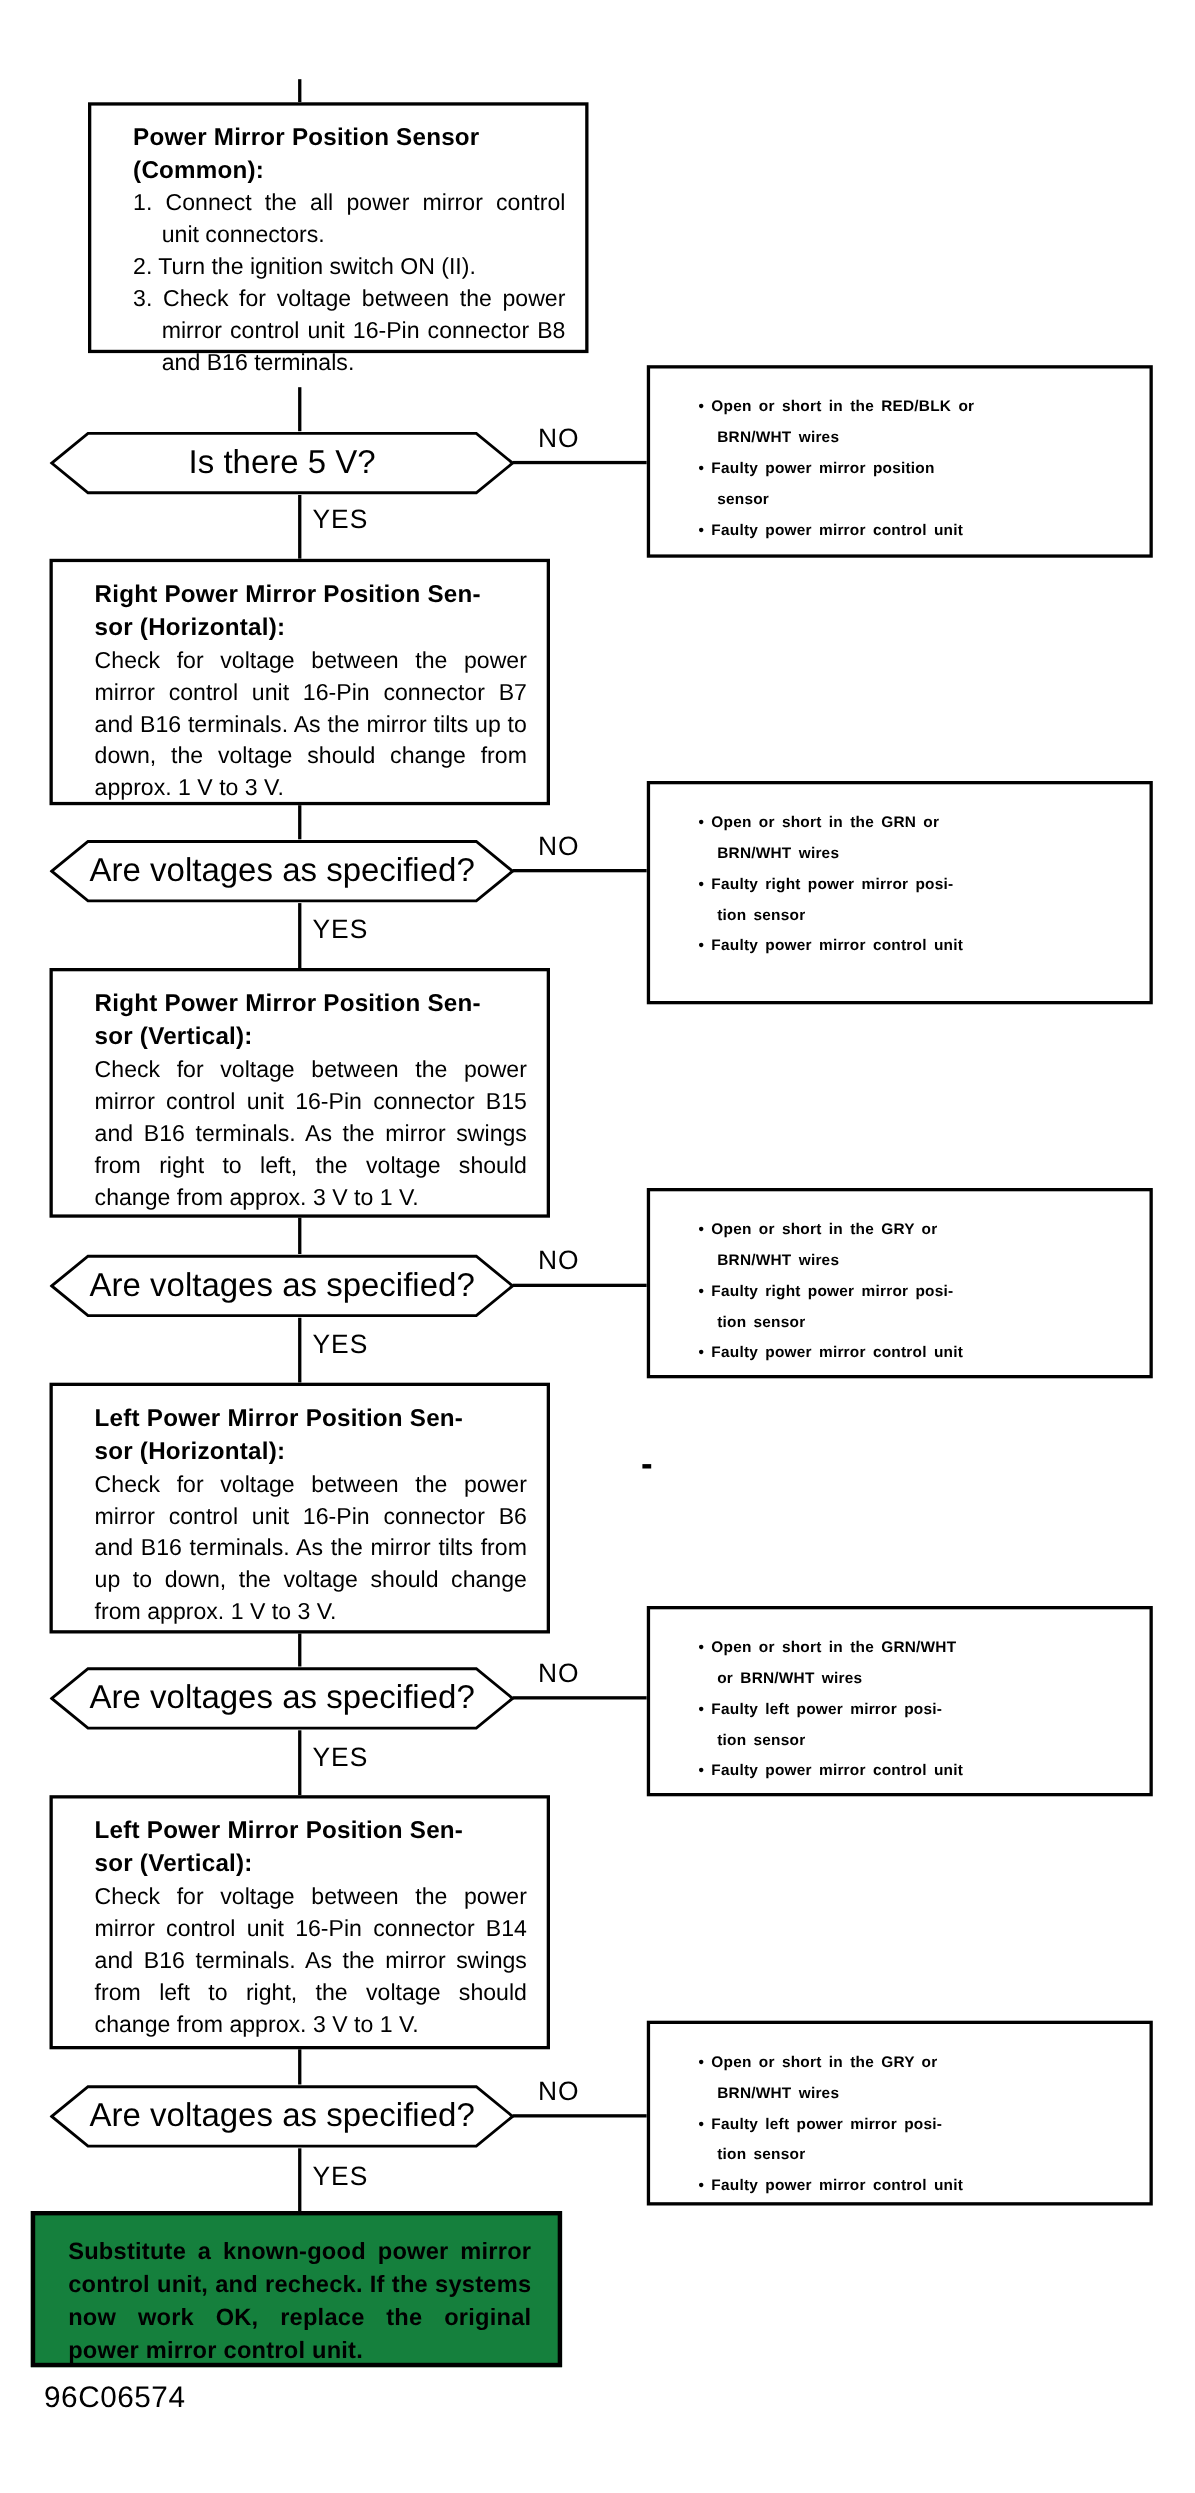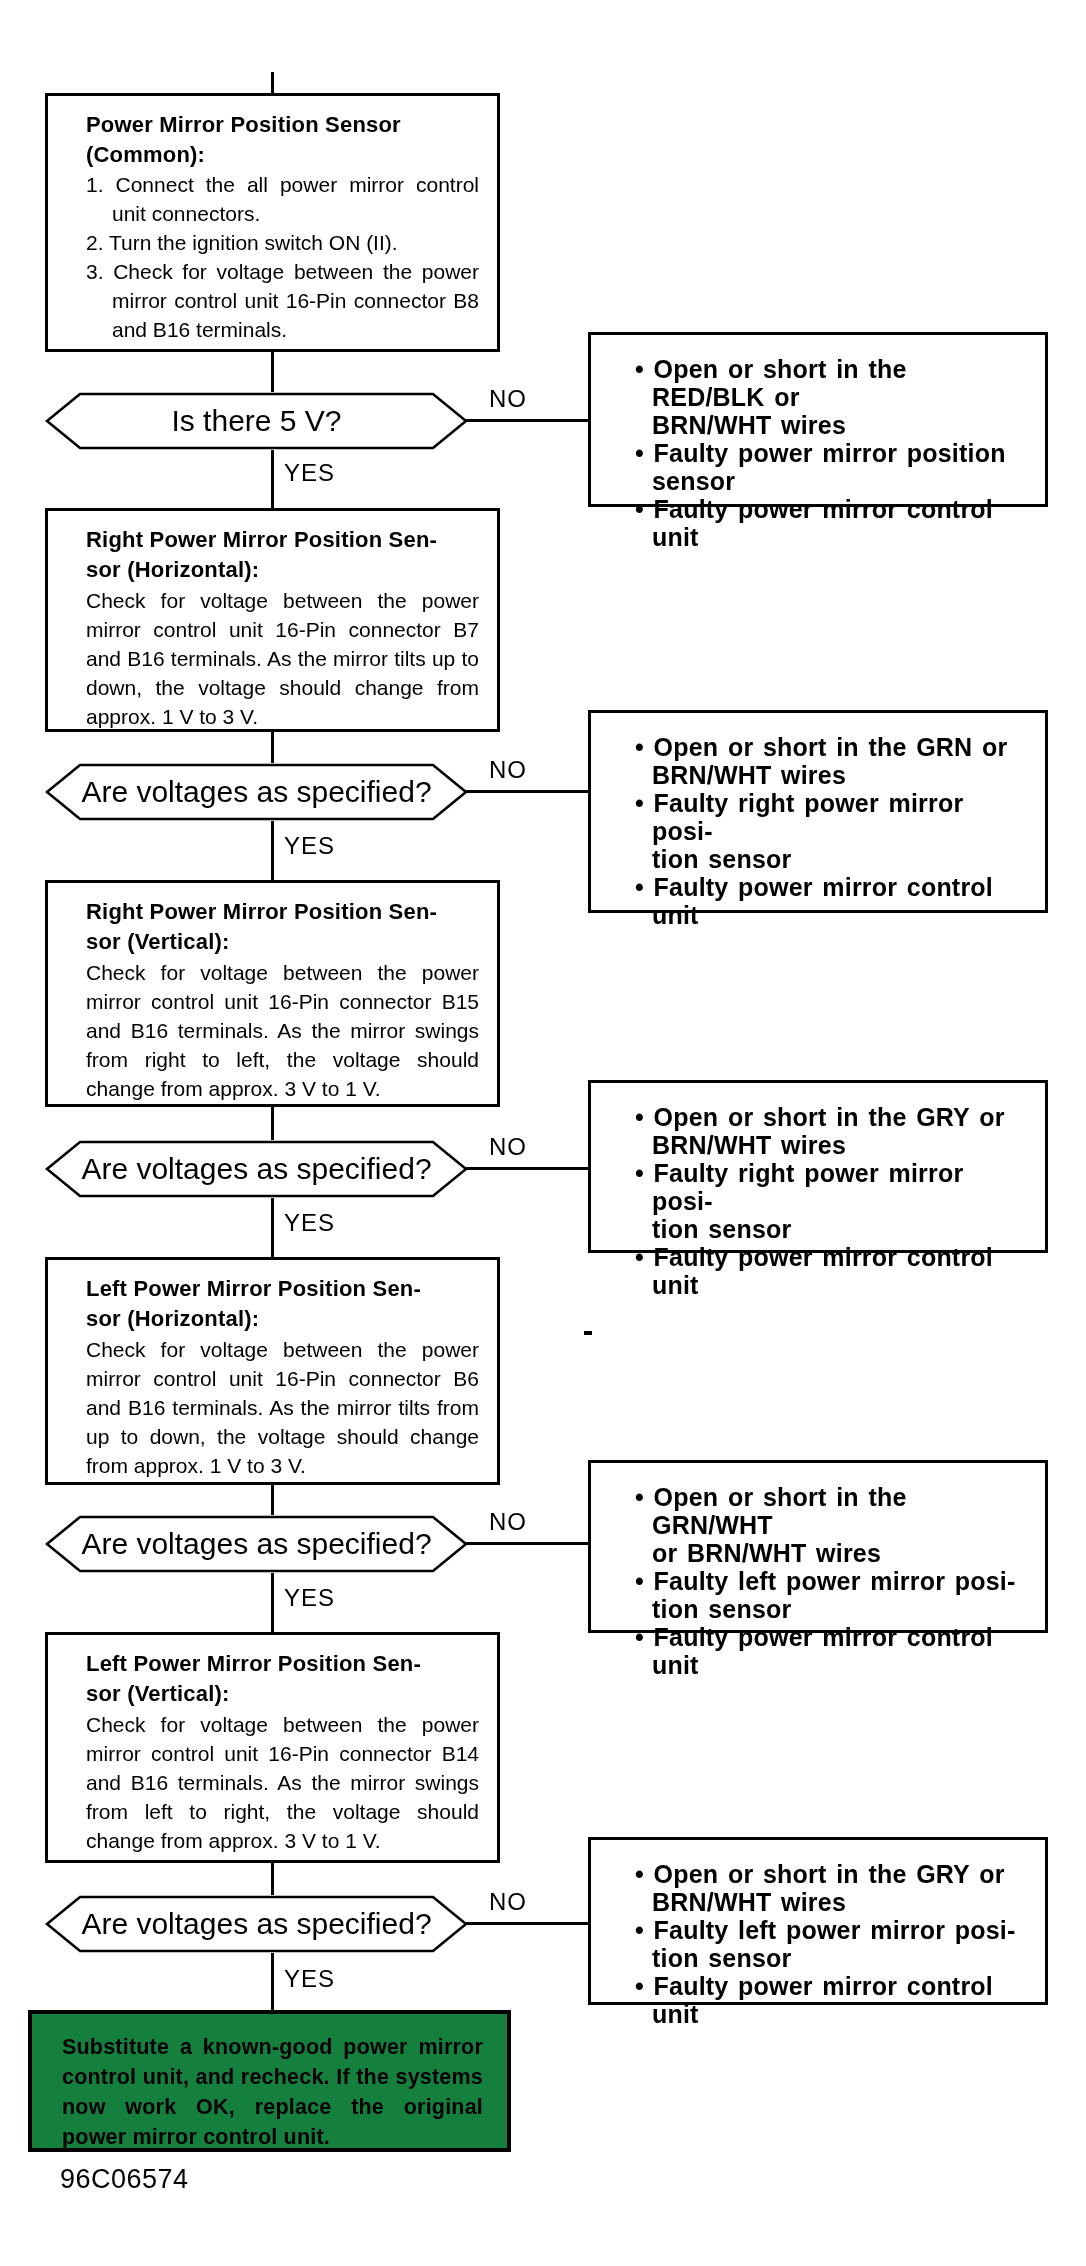--- a/index.html
+++ b/index.html
@@ -22,40 +22,40 @@
   .diamond svg{position:absolute;left:0;top:0;display:block;}
   .dtext{position:absolute;left:0;top:0;width:100%;height:58px;line-height:58px;
          text-align:center;font-size:30px;}
 
   
   .yesno{position:absolute;font-size:24px;letter-spacing:1px;}
 
   
   .rbox{position:absolute;left:588px;width:460px;border:3px solid #000;background:#fff;
         box-sizing:border-box;padding:20px 22px 0 44px;}
-  .ritem{font-weight:bold;font-size:25px;line-height:28px;white-space:pre-line;
+  .ritem{font-weight:bold;font-size:14px;line-height:28px;white-space:pre-line;
          padding-left:17px;text-indent:-17px;word-spacing:2.5px;letter-spacing:.2px;}
   .ritem::before{content:"\2022\00a0";}
 
   
   .fbox{position:absolute;left:28px;width:483px;border:3px solid #000;background:#15803d;
         box-sizing:border-box;padding:18px 24px 0 30px;}
   .ftext{font-weight:bold;font-size:21.5px;line-height:30px;text-align:justify;letter-spacing:.2px;}
 
-  .footer-code{position:absolute;left:40px;top:2164px;font-size:27px;letter-spacing:.5px;margin-left:20px;}
+  .footer-code{position:absolute;left:40px;top:2164px;font-size:27px;letter-spacing:.5px;}
   .speck{position:absolute;left:584px;top:1331px;width:8px;height:4px;background:#000;}
 </style>
 </head>
 <body>
 
 <div class="page">
 
   <div class="vline" style="left:271px;top:72px;height:21px;"></div>
 
-  <div class="pbox" style="top:93px;height:259px;">
+  <div class="pbox" style="top:93px;height:228px;margin-left:35px;">
     <div class="ptitle">Power Mirror Position Sensor
 (Common):</div>
     <div class="step">1. Connect the all power mirror control unit connectors.</div>
     <div class="step">2. Turn the ignition switch ON (II).</div>
     <div class="step">3. Check for voltage between the power mirror control unit 16-Pin connector B8 and B16 terminals.</div>
   </div>
   <div class="vline" style="left:271px;top:352px;height:40px;"></div>
   <div class="diamond" style="top:392px;">
     <svg width="423" height="58" viewBox="0 0 423 58">
       <polygon points="2,29 35,2 388,2 421,29 388,56 35,56" fill="#fff" stroke="#000" stroke-width="2.6"></polygon>

